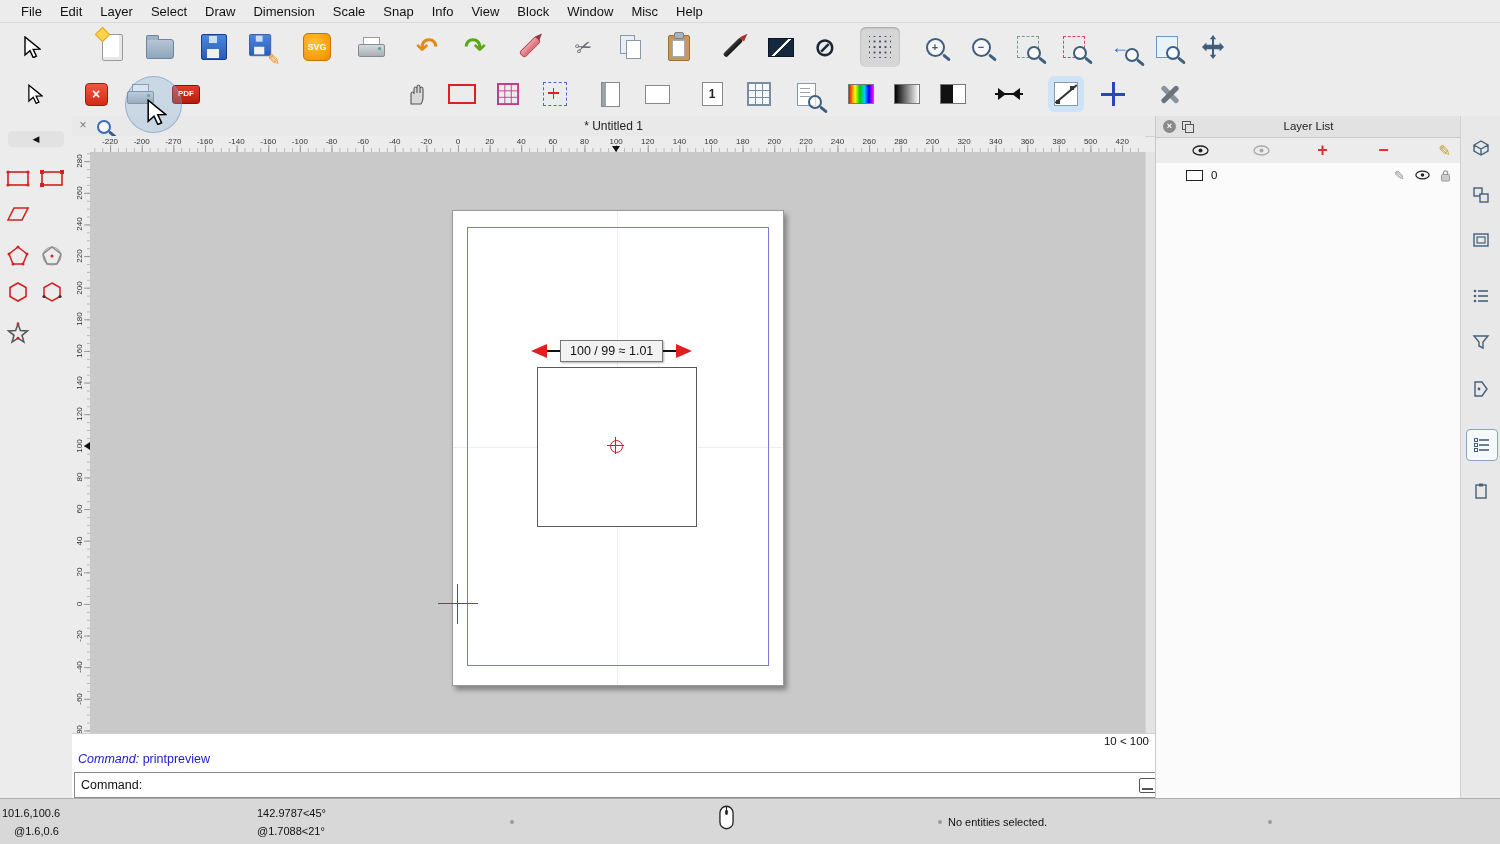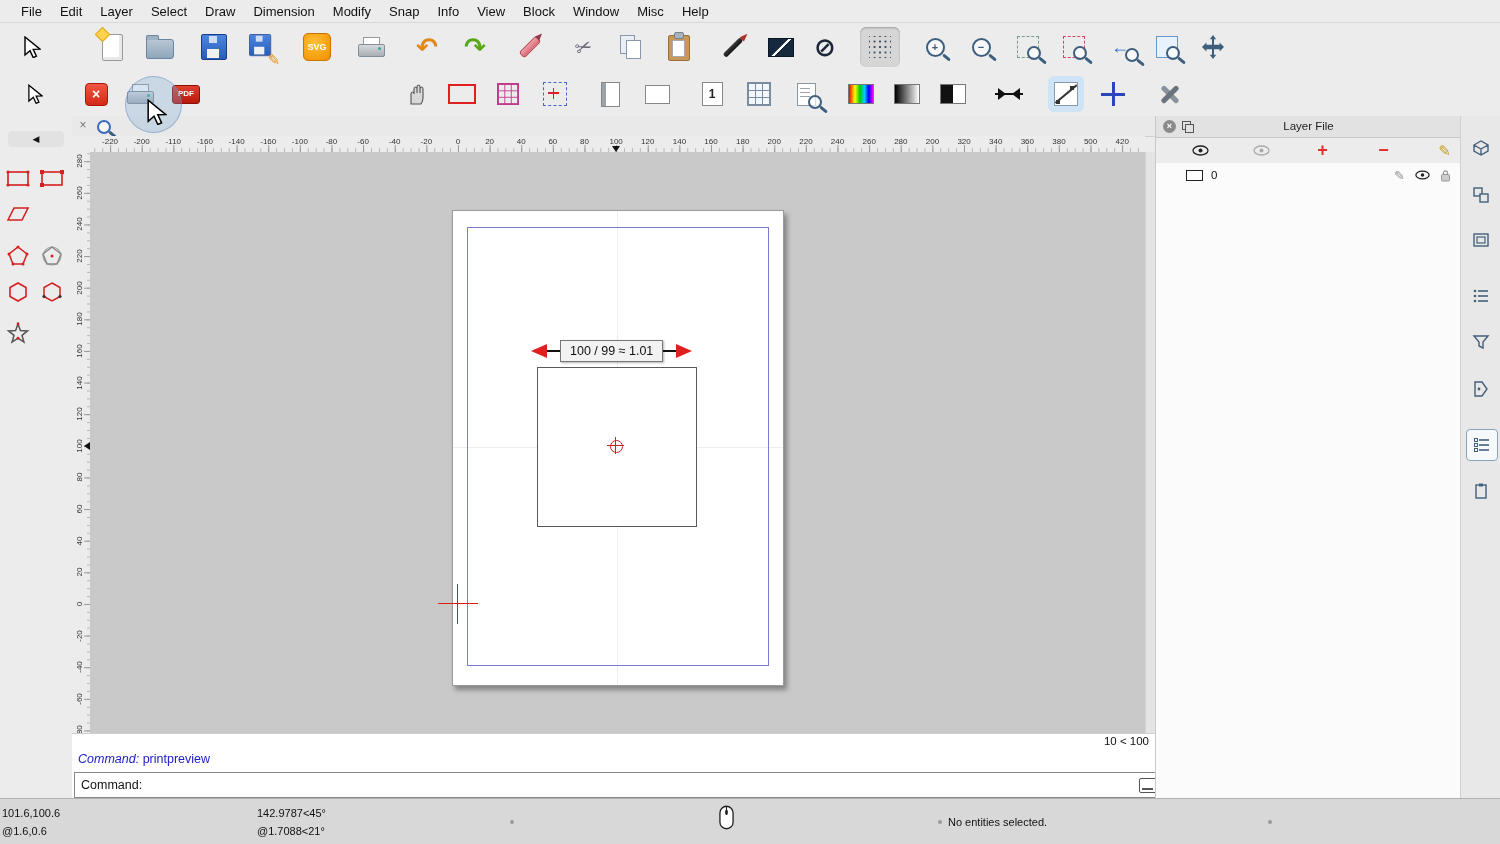--- a/index.html
+++ b/index.html
@@ -218,21 +218,21 @@
 </head>
 <body>
 
 <div id="menubar">
     <span class="mi">File</span>
     <span class="mi">Edit</span>
     <span class="mi">Layer</span>
     <span class="mi">Select</span>
     <span class="mi">Draw</span>
     <span class="mi">Dimension</span>
-    <span class="mi">Modify</span>
+    <span class="mi">Scale</span>
     <span class="mi">Snap</span>
     <span class="mi">Info</span>
     <span class="mi">View</span>
     <span class="mi">Block</span>
     <span class="mi">Window</span>
     <span class="mi">Misc</span>
     <span class="mi">Help</span>
   </div>
 
 <div id="toolbar1">
@@ -480,28 +480,29 @@
         <circle cx="13" cy="17.2" r="1.4" fill="#d42020"></circle>
       </svg>
   </div>
 </div>
 
 <div id="tabbar">
   <span id="tabclose">×</span>
   <span id="tabzoom">
       <span class="mag mini" style="border-color:#3a6ac0;color:#3a6ac0"></span>
     </span>
+  <div id="tabtitle">* Untitled 1</div>
 </div>
 
 <div id="rcorner"></div>
 <div id="hruler">
     <div id="hmarker"></div>
     <span class="hlab" style="left: 20.07px;">-220</span>
     <span class="hlab" style="left: 51.7px;">-200</span>
-    <span class="hlab" style="left: 83.33px;">-110</span>
+    <span class="hlab" style="left: 83.33px;">-270</span>
     <span class="hlab" style="left: 114.96px;">-160</span>
     <span class="hlab" style="left: 146.59px;">-140</span>
     <span class="hlab" style="left: 178.22px;">-160</span>
     <span class="hlab" style="left: 209.85px;">-100</span>
     <span class="hlab" style="left: 241.48px;">-80</span>
     <span class="hlab" style="left: 273.11px;">-60</span>
     <span class="hlab" style="left: 304.74px;">-40</span>
     <span class="hlab" style="left: 336.37px;">-20</span>
     <span class="hlab" style="left: 368px;">0</span>
     <span class="hlab" style="left: 399.63px;">20</span>
@@ -579,21 +580,21 @@
   <div id="cmdline">
     <span class="prompt">Command:</span>
     <span class="cmdicon"></span>
   </div>
 </div>
 
 <div id="layerpanel">
   <div id="lpheader">
     <span class="cx">×</span>
     <span class="detach"></span>
-    <div id="lptitle">Layer File</div>
+    <div id="lptitle">Layer List</div>
   </div>
   <div id="lptools">
     <span class="lptbtn">
       <svg width="17" height="11" viewBox="0 0 17 11">
           <ellipse cx="8.5" cy="5.5" rx="7.5" ry="4.5" fill="none" stroke="#222" stroke-width="1.3"></ellipse>
           <circle cx="8.5" cy="5.5" r="2" fill="#222"></circle>
         </svg>
     </span>
     <span class="lptbtn">
       <svg width="17" height="11" viewBox="0 0 17 11">
@@ -694,21 +695,21 @@
   <div class="dockbtn" style="top:360px">
     <svg width="20" height="20" viewBox="0 0 20 20">
         <rect x="5" y="4" width="10" height="13" fill="none" stroke="#44607c" stroke-width="1.4"></rect>
         <rect x="8" y="2.5" width="4" height="3" fill="#44607c"></rect>
       </svg>
   </div>
 </div>
 
 <div id="statusbar">
   <span class="sbtext" style="left:2px;top:8px">101.6,100.6</span>
-  <span class="sbtext" style="left:2px;top:26px">@1.6,0.6</span>
+  <span class="sbtext" style="left:14px;top:26px">@1.6,0.6</span>
   <span class="sbtext" style="left:257px;top:8px">142.9787&lt;45°</span>
   <span class="sbtext" style="left:257px;top:26px">@1.7088&lt;21°</span>
   <span class="sep-dot" style="left:510px"></span>
   <span class="abs" style="left:719px;top:6px">
     <svg width="15" height="25" viewBox="0 0 16 26">
         <rect x="1" y="1" width="14" height="24" rx="7" fill="#fff" stroke="#222" stroke-width="1.4"></rect>
         <line x1="8" y1="1" x2="8" y2="10" stroke="#222" stroke-width="1.2"></line>
         <rect x="6.6" y="5" width="2.8" height="5" rx="1.4" fill="#222"></rect>
       </svg>
   </span>

